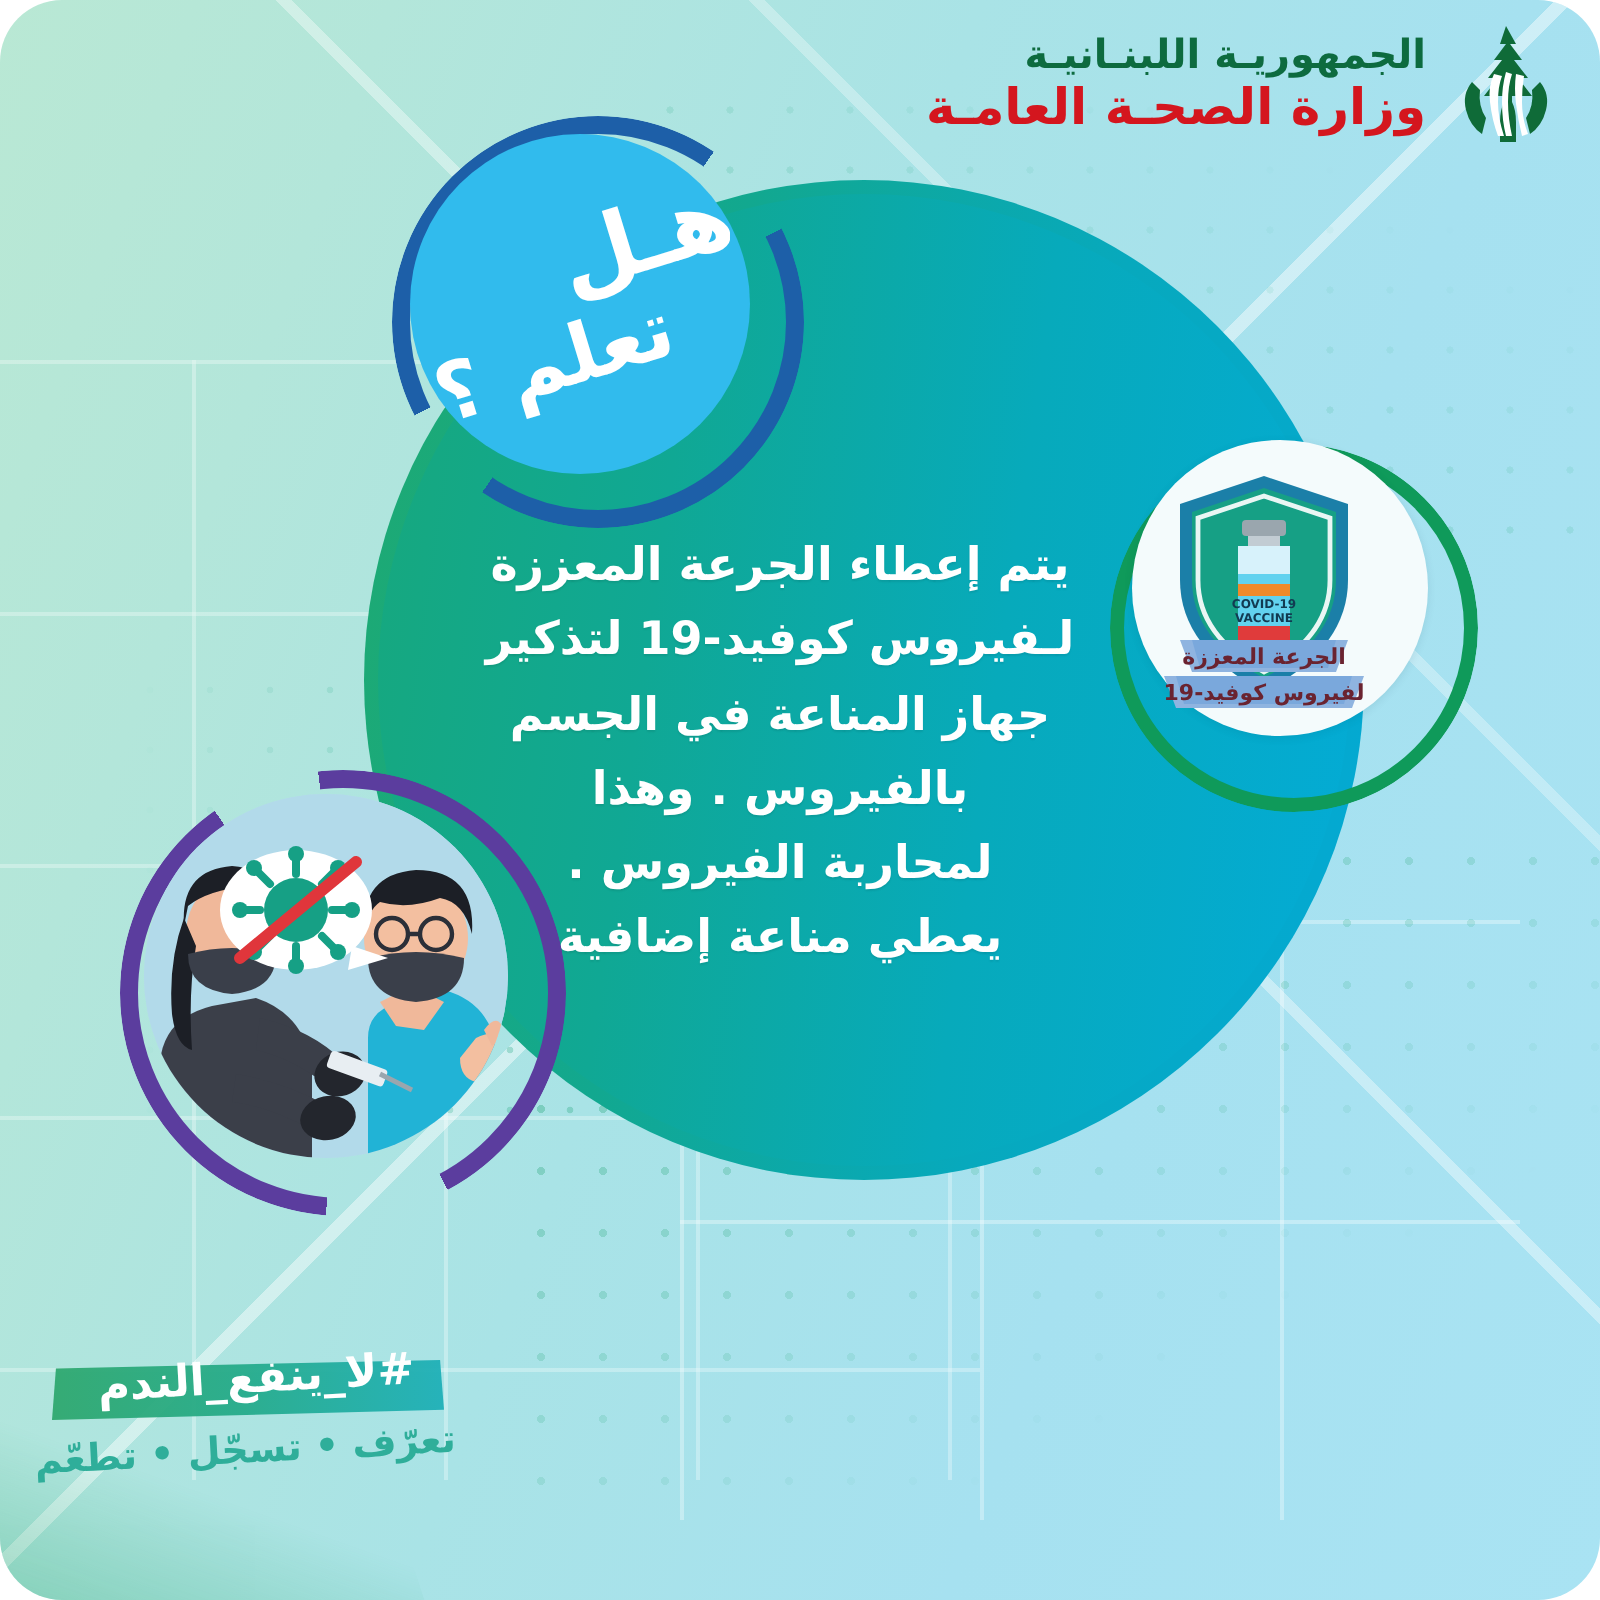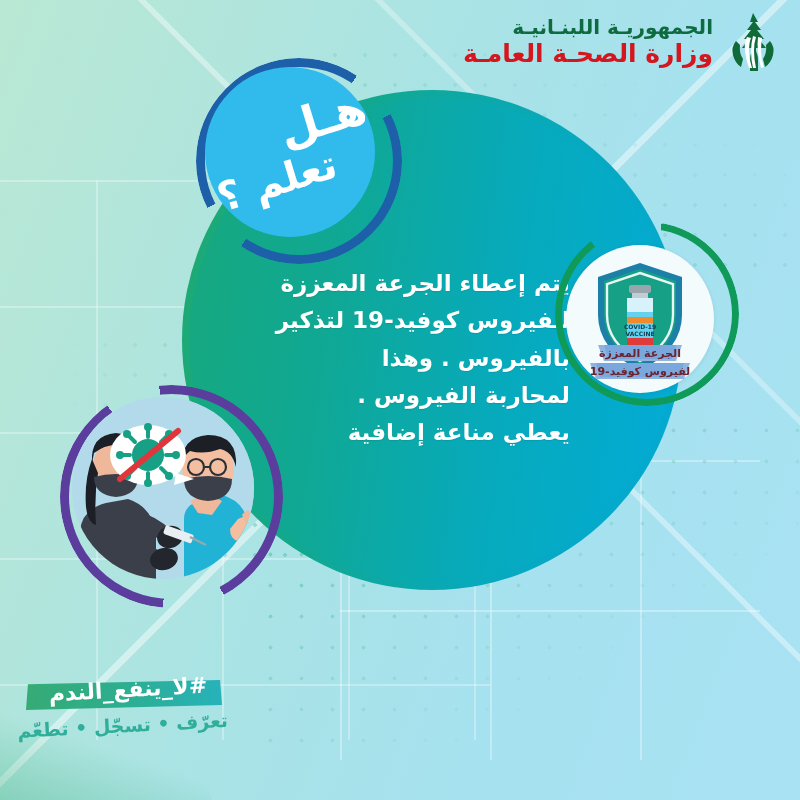--- a/index.html
+++ b/index.html
@@ -3,20 +3,21 @@
 <meta charset="utf-8">
 <style>
   html,body{margin:0;padding:0;}
   body{
     width:800px;height:800px;overflow:hidden;
     font-family:"DejaVu Sans","Liberation Sans",sans-serif;
   }
   #poster{
     position:relative;width:800px;height:800px;overflow:hidden;
     background:linear-gradient(110deg,#b9e8d4 0%,#b3e6da 18%,#a9e3e6 45%,#a6e1f0 70%,#a9e3f3 100%);
+    border-radius:31px;
   }
 
   
   .bg-lines{
     position:absolute;inset:0;
     background-image:
       linear-gradient(135deg,transparent 0 48.6%,rgba(255,255,255,.45) 48.6% 49.2%,transparent 49.2% 100%),
       linear-gradient(45deg,transparent 0 58.6%,rgba(255,255,255,.38) 58.6% 59.1%,transparent 59.1% 100%),
       linear-gradient(45deg,transparent 0 73.4%,rgba(255,255,255,.30) 73.4% 73.9%,transparent 73.9% 100%);
     pointer-events:none;
@@ -87,21 +88,21 @@
   .main-circle-ring{
     position:absolute;left:182px;top:90px;width:500px;height:500px;border-radius:50%;
     background:linear-gradient(100deg,#1faa6f 0%,#12a88f 33%,#07a9bd 66%,#03a9d6 100%);
   }
   .main-circle{
     position:absolute;left:189px;top:97px;width:486px;height:486px;border-radius:50%;
     background:linear-gradient(98deg,#17a87c 0%,#10a894 30%,#07aabb 62%,#03abd7 100%);
   }
   .body-text{
     position:absolute;left:210px;top:265px;width:360px;
-    direction:rtl;text-align:right;color:#ffffff;
+    direction:rtl;text-align:center;color:#ffffff;
     font-family:"DejaVu Sans","Liberation Sans",sans-serif;
     font-size:23px;font-weight:bold;line-height:1.62;
     text-shadow:0 1px 1px rgba(0,0,0,.08);
   }
 
   
   .badge-arc{
     position:absolute;left:196px;top:58px;width:188px;height:188px;border-radius:50%;
     border:9px solid #1d5fa8;
     -webkit-mask-image:conic-gradient(from 135deg,#000 0 22%,transparent 22% 30%,#000 30% 72%,transparent 72% 80%,#000 80% 100%);
@@ -115,23 +116,23 @@
   .badge-svg{width:150px;height:140px;}
 
   
   .vax-ring{
     position:absolute;left:555px;top:222px;width:170px;height:170px;border-radius:50%;
     border:7px solid #0f9a5a;
     -webkit-mask-image:conic-gradient(from 200deg,#000 0 34%,transparent 34% 47%,#000 47% 100%);
     mask-image:conic-gradient(from 200deg,#000 0 34%,transparent 34% 47%,#000 47% 100%);
   }
   .vax-disc{
-    position:absolute;left:566px;top:245px;width:148px;height:148px;border-radius:50%;
+    position:absolute;left:566px;top:220px;width:148px;height:148px;border-radius:50%;
     background:#f4fbfc;
-    display:flex;align-items:center;justify-content:center;
+    display:flex;align-items:center;justify-content:flex-start;
     box-shadow:0 1px 4px rgba(0,60,80,.10);
   }
   .vax-svg{width:132px;height:132px;}
 
   
   .photo-ring{
     position:absolute;left:60px;top:385px;width:205px;height:205px;border-radius:50%;
     border:9px solid #5b3d9e;
     -webkit-mask-image:conic-gradient(from 8deg,#000 0 40%,transparent 40% 49%,#000 49% 88%,transparent 88% 96%,#000 96% 100%);
     mask-image:conic-gradient(from 8deg,#000 0 40%,transparent 40% 49%,#000 49% 88%,transparent 88% 96%,#000 96% 100%);
@@ -198,20 +199,21 @@
     </svg>
   </div>
 
   <div class="main-circle-shadow"></div>
   <div class="main-circle-ring"></div>
   <div class="main-circle"></div>
 
   <div class="body-text">
     <div>يتم إعطاء الجرعة المعززة</div>
     <div>لـفيروس كوفيد-19 لتذكير</div>
+    <div>جهاز المناعة في الجسم</div>
     <div>بالفيروس . وهذا</div>
     <div>لمحاربة الفيروس .</div>
     <div>يعطي مناعة إضافية</div>
   </div>
 
   <div class="badge-arc"></div>
   <div class="badge">
     <svg class="badge-svg" viewBox="0 0 150 140">
       <text x="112" y="52" text-anchor="middle" fill="#ffffff" font-family="'DejaVu Sans','Liberation Sans',sans-serif" font-size="46" font-weight="bold" direction="rtl" transform="rotate(-17 112 52)">هـل</text>
       <text x="66" y="112" text-anchor="middle" fill="#ffffff" font-family="'DejaVu Sans','Liberation Sans',sans-serif" font-size="40" font-weight="bold" direction="rtl" transform="rotate(-17 66 112)">تعلم ؟</text>

